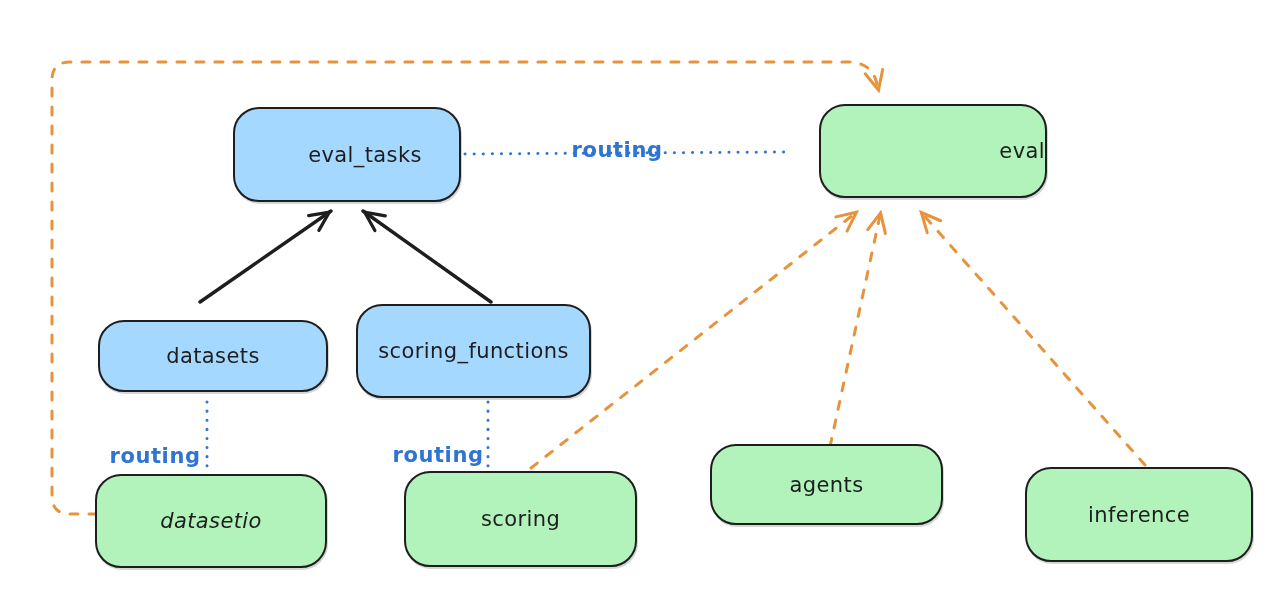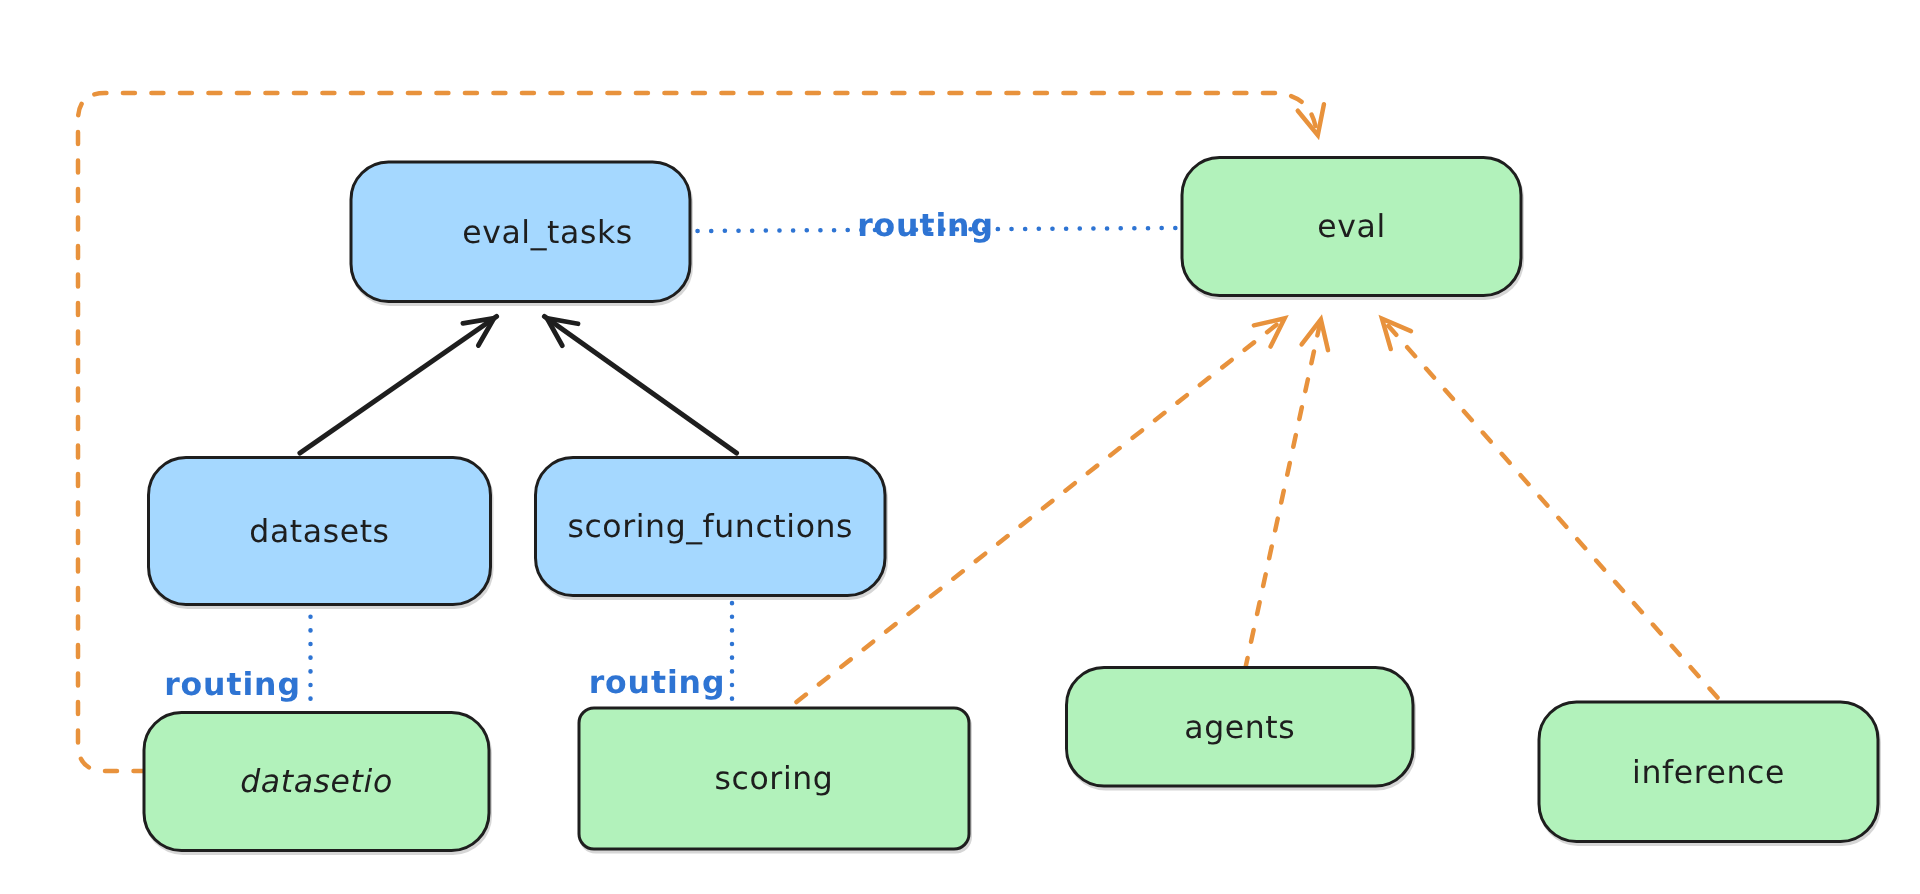--- a/index.html
+++ b/index.html
@@ -72,37 +72,37 @@
     <path class="edge-orange" d="M 531 468 L 858 211" marker-end="url(#ah-orange)"></path>
     <path class="edge-orange" d="M 826 465 L 881 211" marker-end="url(#ah-orange)"></path>
     <path class="edge-orange" d="M 1145 465 L 920 211" marker-end="url(#ah-orange)"></path>
     <path class="edge-orange" d="M 97 514 L 70 514 Q 52 514 52 496 L 52 80 Q 52 62 70 62 L 848 62 Q 872 62 877 84 L 879 92" marker-end="url(#ah-orange)"></path>
   </svg>
 
   <div class="node api" style="left:233px; top:107px; width:228px; height:95px;padding-left:36px;">
     <span>eval_tasks</span>
   </div>
 
-  <div class="node provider" style="left:787px; top:104px; width:228px; height:94px;">
+  <div class="node provider" style="left:819px; top:104px; width:228px; height:94px;justify-content:flex-end;">
     <span>eval</span>
   </div>
 
-  <div class="node api" style="left:98px; top:304px; width:230px; height:100px;">
+  <div class="node api" style="left:98px; top:320px; width:230px; height:72px;">
     <span>datasets</span>
   </div>
 
   <div class="node api" style="left:356px; top:304px; width:235px; height:94px;">
     <span>scoring_functions</span>
   </div>
 
   <div class="node provider" style="left:95px; top:474px; width:232px; height:94px;font-style:italic;">
     <span>datasetio</span>
   </div>
 
-  <div class="node provider" style="left:385px; top:471px; width:262px; height:96px;border-radius:11px;">
+  <div class="node provider" style="left:404px; top:471px; width:233px; height:96px;">
     <span>scoring</span>
   </div>
 
   <div class="node provider" style="left:710px; top:444px; width:233px; height:81px;text-align:right;">
     <span>agents</span>
   </div>
 
   <div class="node provider" style="left:1025px; top:467px; width:228px; height:95px;">
     <span>inference</span>
   </div>

